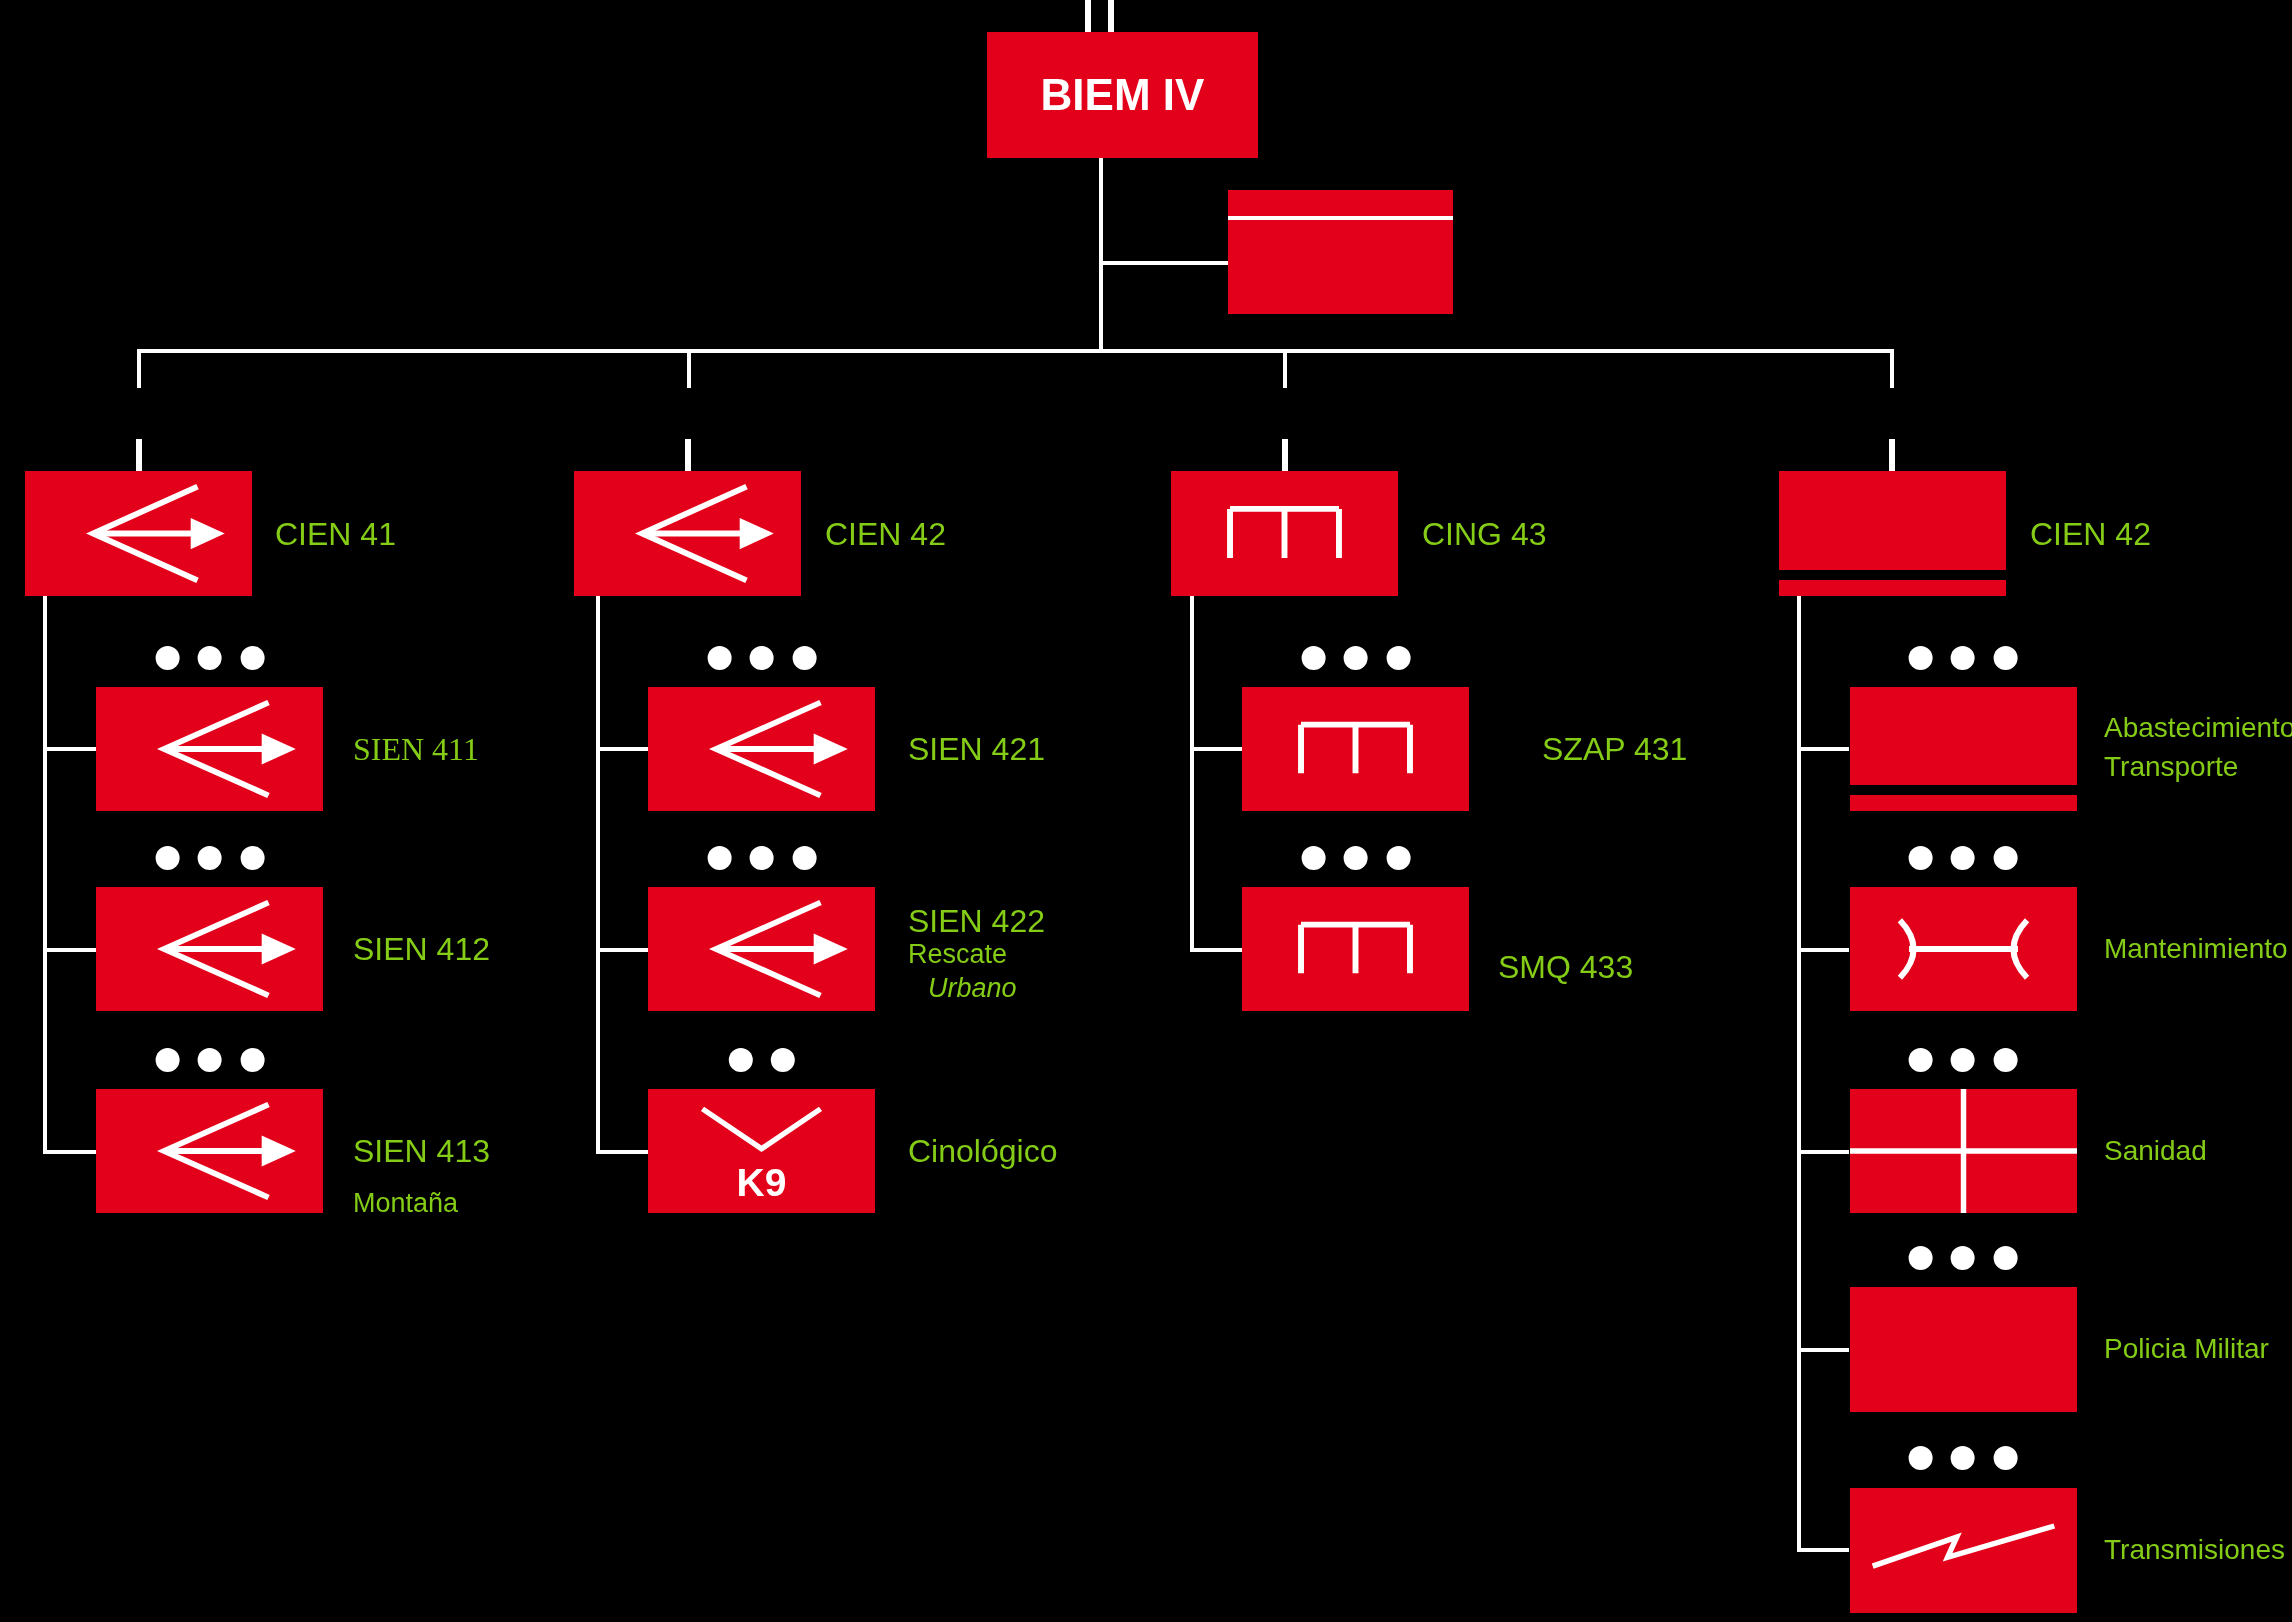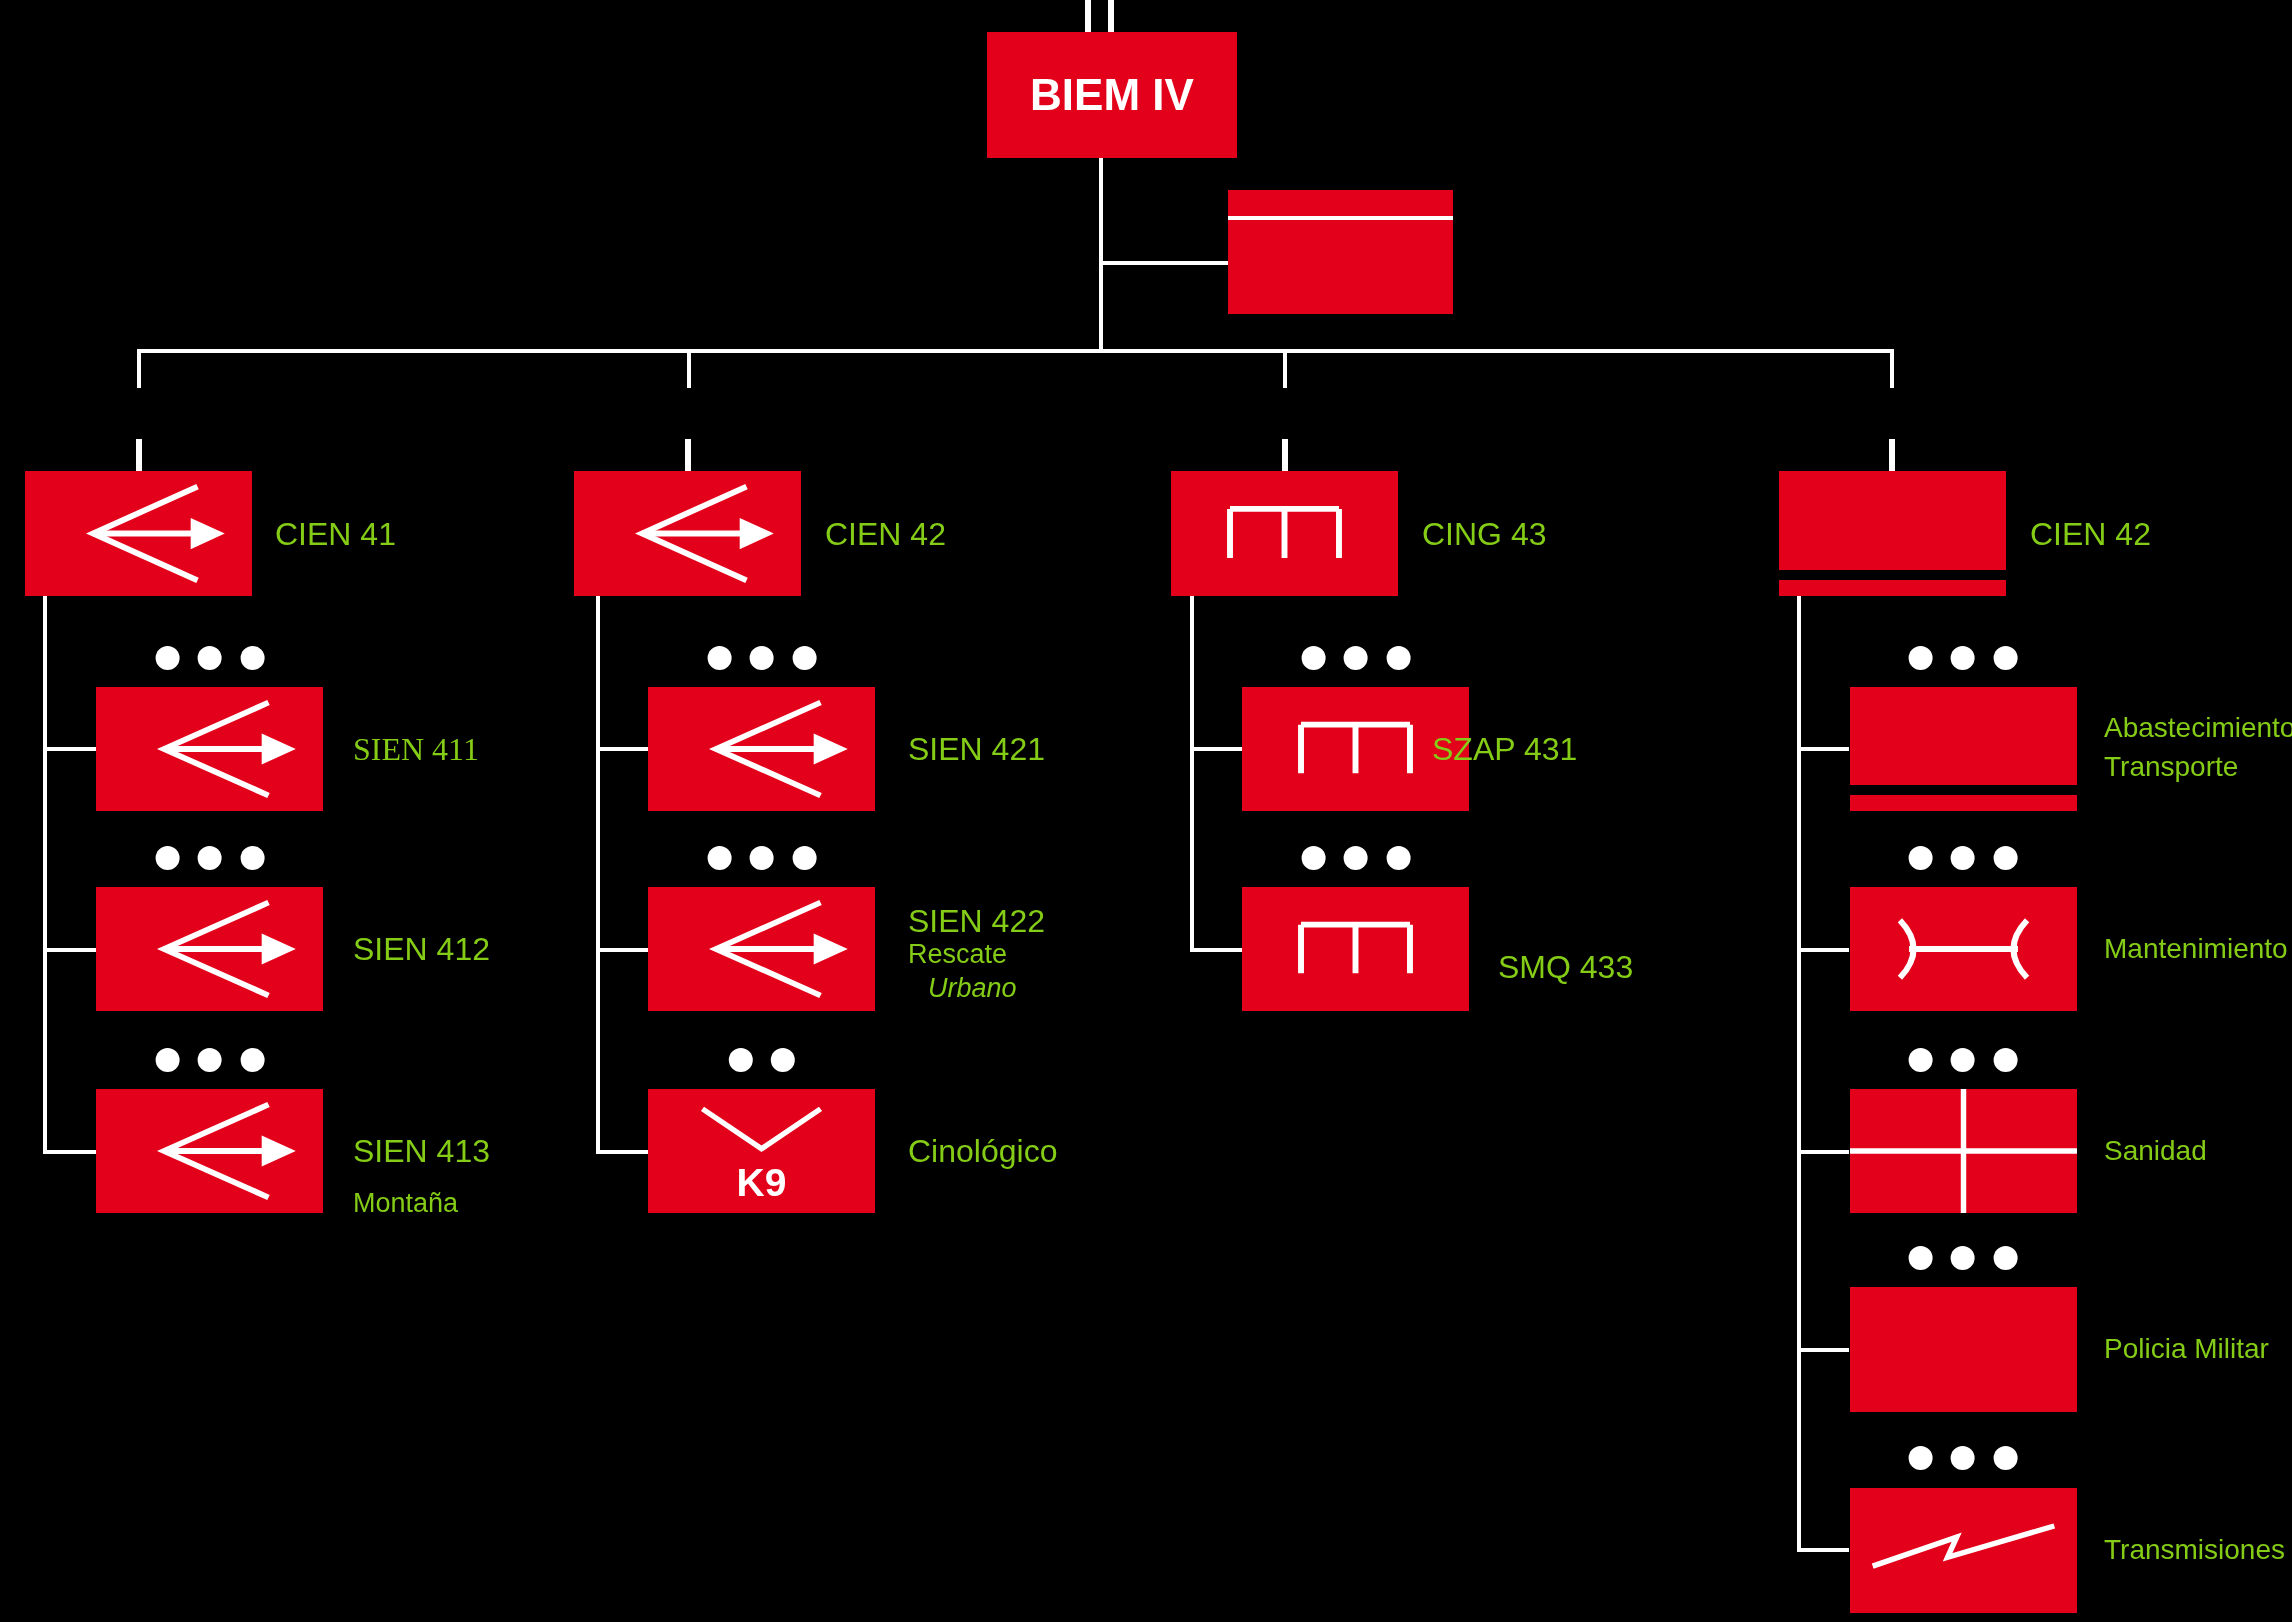--- a/index.html
+++ b/index.html
@@ -47,21 +47,21 @@
       <path d="M24 9 L50 27 L76 9"></path>
     </g>
   </defs>
 </svg>
 
 <div id="canvas">
 
   <div class="ln" style="left:1085px;top:0;width:5.8px;height:32px;"></div>
   <div class="ln" style="left:1108px;top:0;width:5.8px;height:32px;"></div>
 
-  <div class="ubox" style="left:987px;top:32px;width:250px;height:126px;">
+  <div class="ubox" style="left:987px;top:32px;width:271px;height:126px;">
     <div class="rootlbl">BIEM IV</div>
   </div>
 
   <div class="ln" style="left:1099px;top:158px;width:3.9px;height:193px;"></div>
   <div class="ln" style="left:1101px;top:261px;width:127px;height:3.9px;"></div>
   <div class="ubox" style="left:1228px;top:190px;width:225px;height:124px;">
     <div class="hqline"></div>
   </div>
 
   <div class="ln" style="left:137px;top:349px;width:1757px;height:3.9px;"></div>
@@ -197,21 +197,21 @@
   <div class="dots" style="left:1356px;top:658px;">
     <div class="dot"></div>
       <div class="dot"></div>
       <div class="dot"></div>
   </div>
   <div class="ubox" style="left:1242px;top:687px;width:227px;height:124px;">
     <svg class="sym" viewBox="0 0 100 56" preserveAspectRatio="none">
         <use href="#g-engineer"></use>
       </svg>
   </div>
-  <div class="lbl" style="left:1432px;top:749px;text-align:right;">SZAP 431</div>
+  <div class="lbl" style="left:1542px;top:749px;text-align:right;">SZAP 431</div>
 
   <div class="dots" style="left:1356px;top:858px;">
     <div class="dot"></div>
       <div class="dot"></div>
       <div class="dot"></div>
   </div>
   <div class="ubox" style="left:1242px;top:887px;width:227px;height:124px;">
     <svg class="sym" viewBox="0 0 100 56" preserveAspectRatio="none">
         <use href="#g-engineer"></use>
       </svg>

